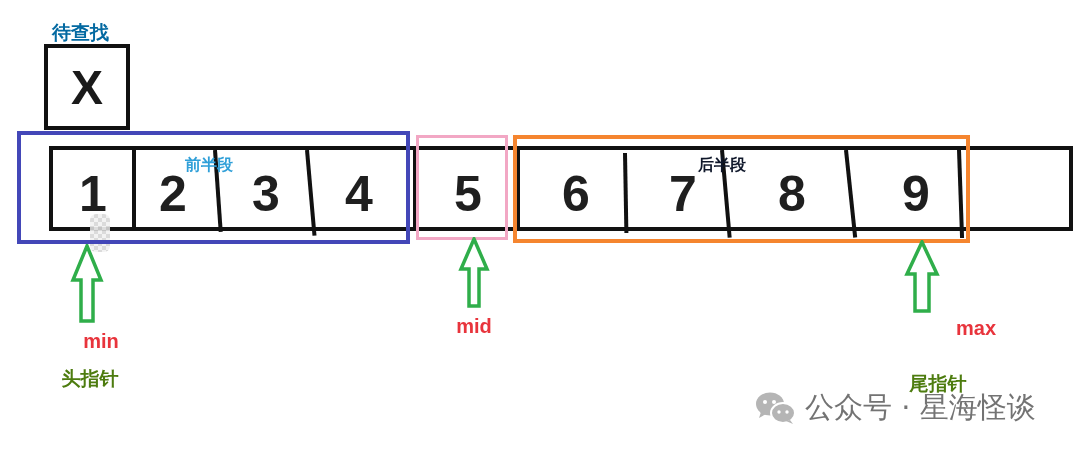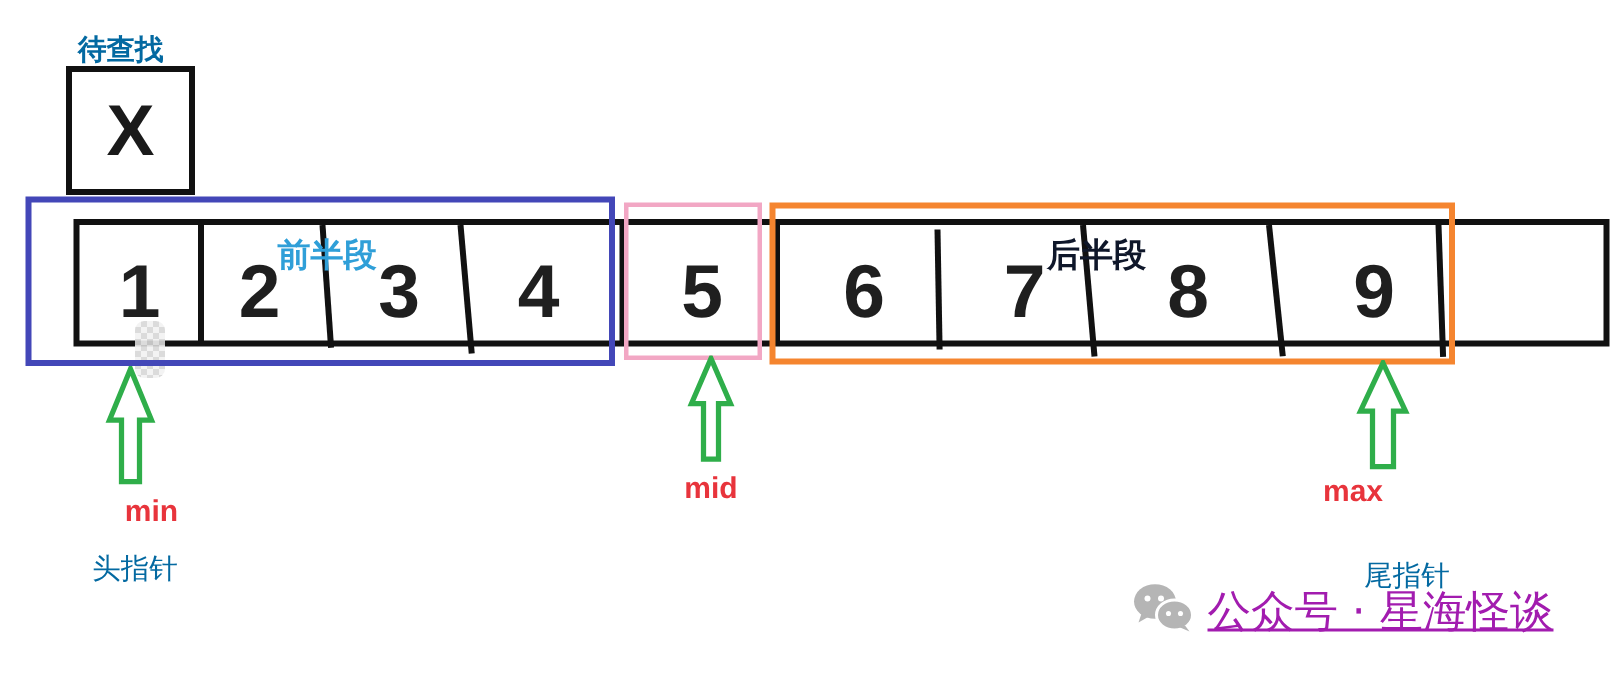--- a/index.html
+++ b/index.html
@@ -27,29 +27,29 @@
     font-size: 50px; font-weight: bold; color: #1f1f1f;
     transform: translateX(-50%);
   }
   .divider {
     width: 4px; background: #111; transform-origin: top center;
   }
   .group-box { box-sizing: border-box; }
   .group-first { left: 17px; top: 131px; width: 393px; height: 113px; border: 4px solid #4347b8; }
   .group-mid { left: 416px; top: 135px; width: 92px; height: 105px; border: 3px solid #f2a7c4; }
   .group-second { left: 513px; top: 135px; width: 457px; height: 108px; border: 4px solid #f5852f; }
-  .half-label { font-size: 22px; font-weight: bold; font-family: "DejaVu Sans", sans-serif; }
+  .half-label { font-size: 16px; font-weight: bold; font-family: "DejaVu Sans", sans-serif; }
   .half-first { left: 185px; top: 155px; color: #2f9fd8; }
   .half-second { left: 698px; top: 155px; color: #0f172a; }
   .ptr-name { font-size: 20px; font-weight: bold; color: #e8343c; transform: translateX(-50%); }
-  .ptr-desc { font-size: 19px; font-weight: normal; color: #0369a1; transform: translateX(-50%);
+  .ptr-desc { font-size: 19px; font-weight: bold; color: #4d7c0f; transform: translateX(-50%);
     font-family: "DejaVu Sans", sans-serif; }
   .watermark {
-    left: 755px; top: 388px; display: flex; align-items: flex-start; gap: 8px;
-    color: #a21caf; font-size: 29px; font-family: "DejaVu Sans", sans-serif; text-decoration: underline;
+    left: 755px; top: 388px; display: flex; align-items: center; gap: 8px;
+    color: #737373; font-size: 29px; font-family: "DejaVu Sans", sans-serif;
   }
   .checker {
     left: 90px; top: 214px; width: 20px; height: 38px;
     background: repeating-conic-gradient(#d8d8d8 0 25%, #f2f2f2 0 50%) 0 0/8px 8px;
     border-radius: 6px; opacity: 0.9;
   }
 </style>
 </head>
 <body>
 
@@ -95,21 +95,21 @@
 <svg class="abs" style="left:458px; top:237px;" width="32" height="72" viewBox="0 0 32 72">
   <path d="M16 2 L29 32 L21 32 L21 69 L11 69 L11 32 L3 32 Z" fill="none" stroke="#2fae4a" stroke-width="3.5" stroke-linejoin="miter"></path>
 </svg>
 <svg class="abs" style="left:904px; top:240px;" width="36" height="74" viewBox="0 0 36 74">
   <path d="M18 2 L33 34 L25 34 L25 71 L11 71 L11 34 L3 34 Z" fill="none" stroke="#2fae4a" stroke-width="3.5" stroke-linejoin="miter"></path>
 </svg>
 
 <div class="abs ptr-name" style="left:101px; top:330px;">min</div>
 <div class="abs ptr-desc" style="left:90px; top:366px;">头指针</div>
 <div class="abs ptr-name" style="left:474px; top:315px;">mid</div>
-<div class="abs ptr-name" style="left:902px; top:317px;">max</div>
+<div class="abs ptr-name" style="left:976px; top:317px;">max</div>
 <div class="abs ptr-desc" style="left:938px; top:371px;">尾指针</div>
 
 <div class="abs watermark">
   <svg width="42" height="34" viewBox="0 0 42 34">
     <ellipse cx="15" cy="13" rx="14" ry="11.5" fill="#b5b5b5"></ellipse>
     <path d="M6 21 L4 27 L11 23 Z" fill="#b5b5b5"></path>
     <ellipse cx="28" cy="22" rx="12" ry="10" fill="#b5b5b5" stroke="#fff" stroke-width="2"></ellipse>
     <path d="M35 29 L38 33 L31 30 Z" fill="#b5b5b5"></path>
     <circle cx="10" cy="11" r="2" fill="#fff"></circle>
     <circle cx="19" cy="11" r="2" fill="#fff"></circle>

